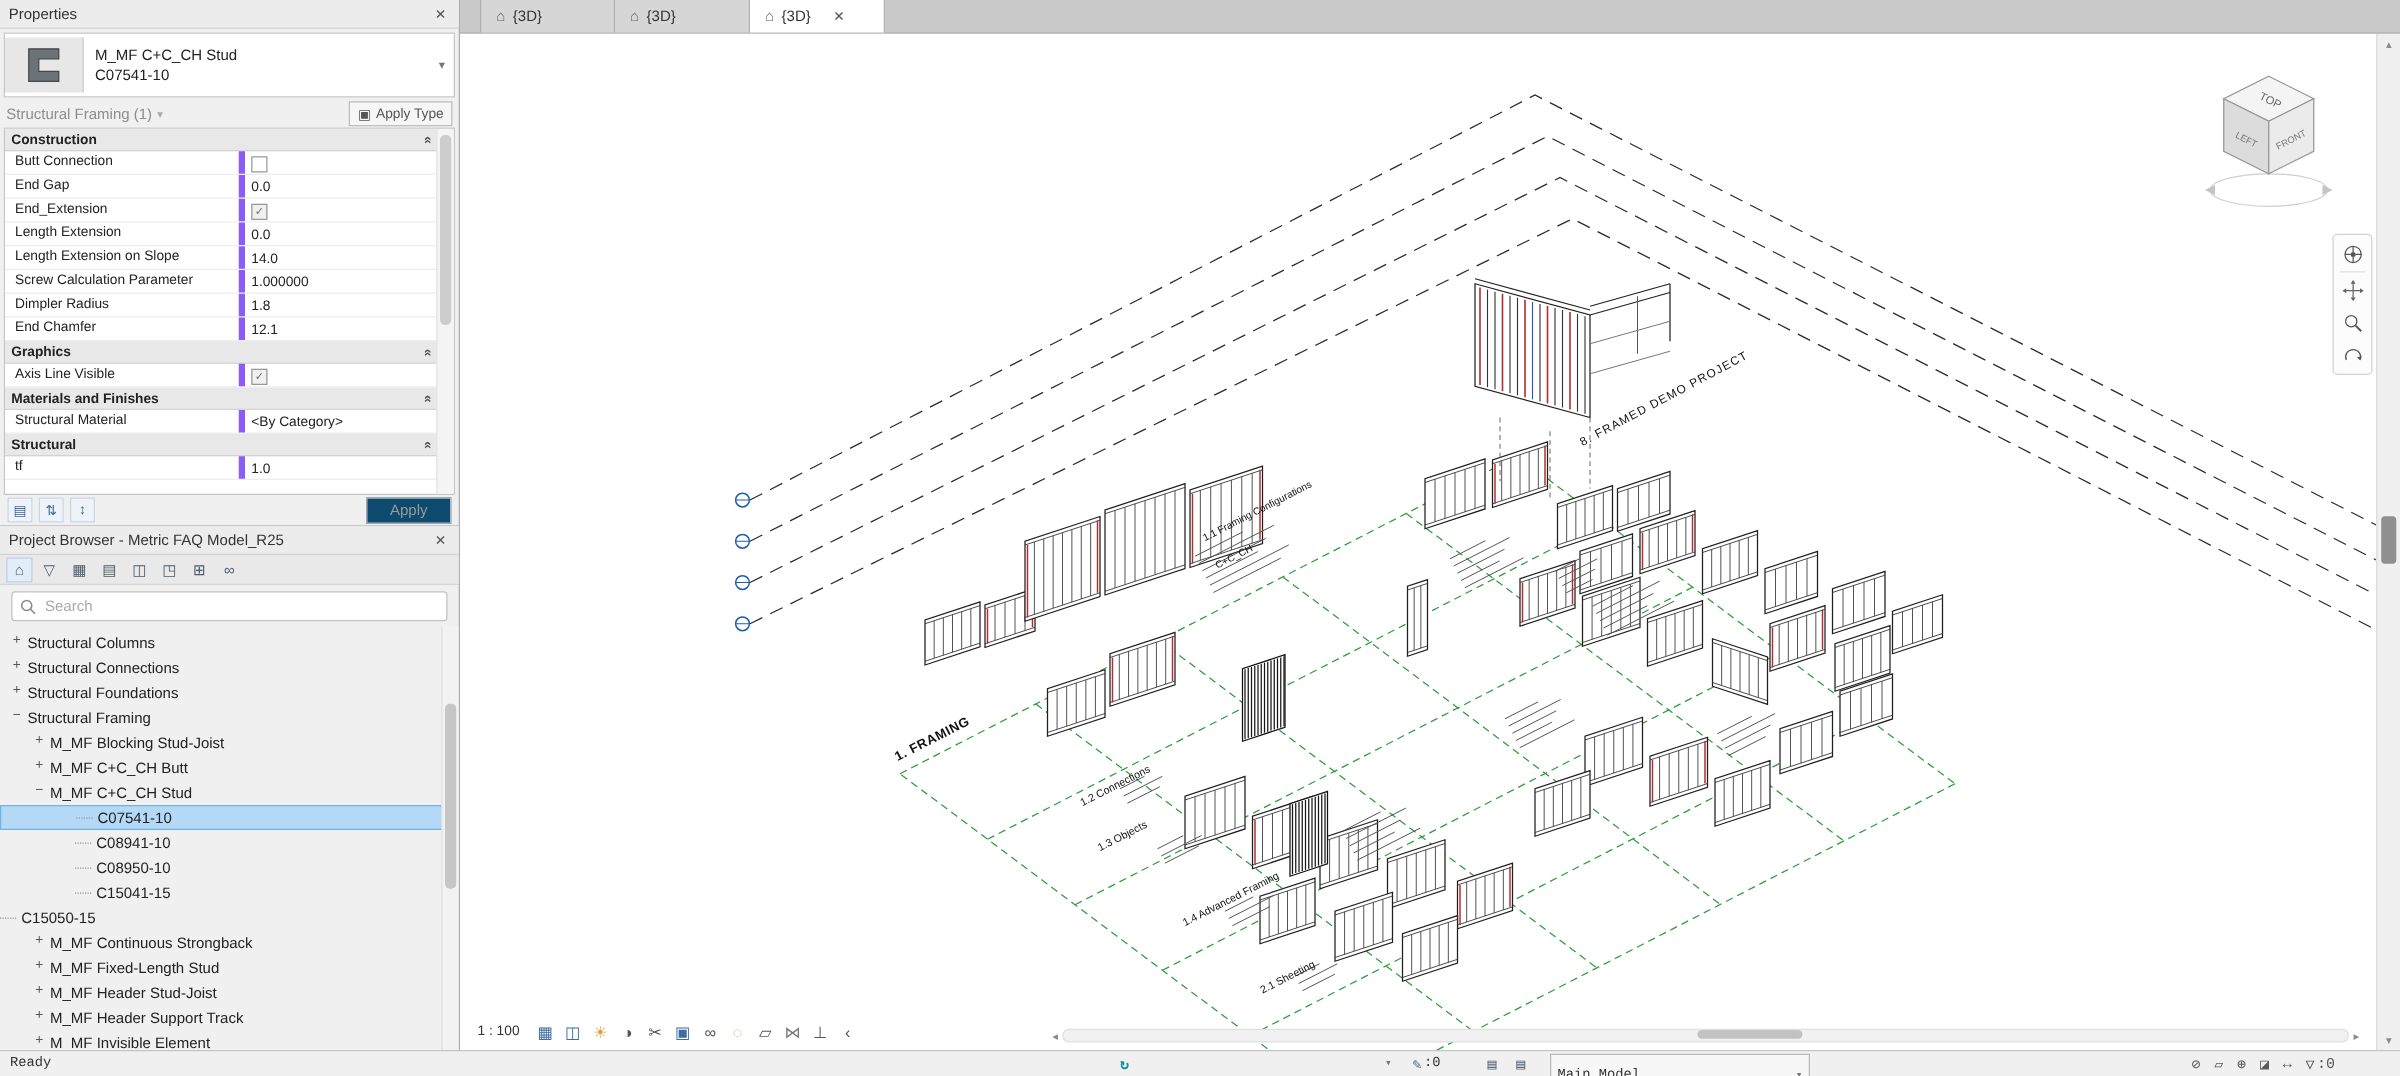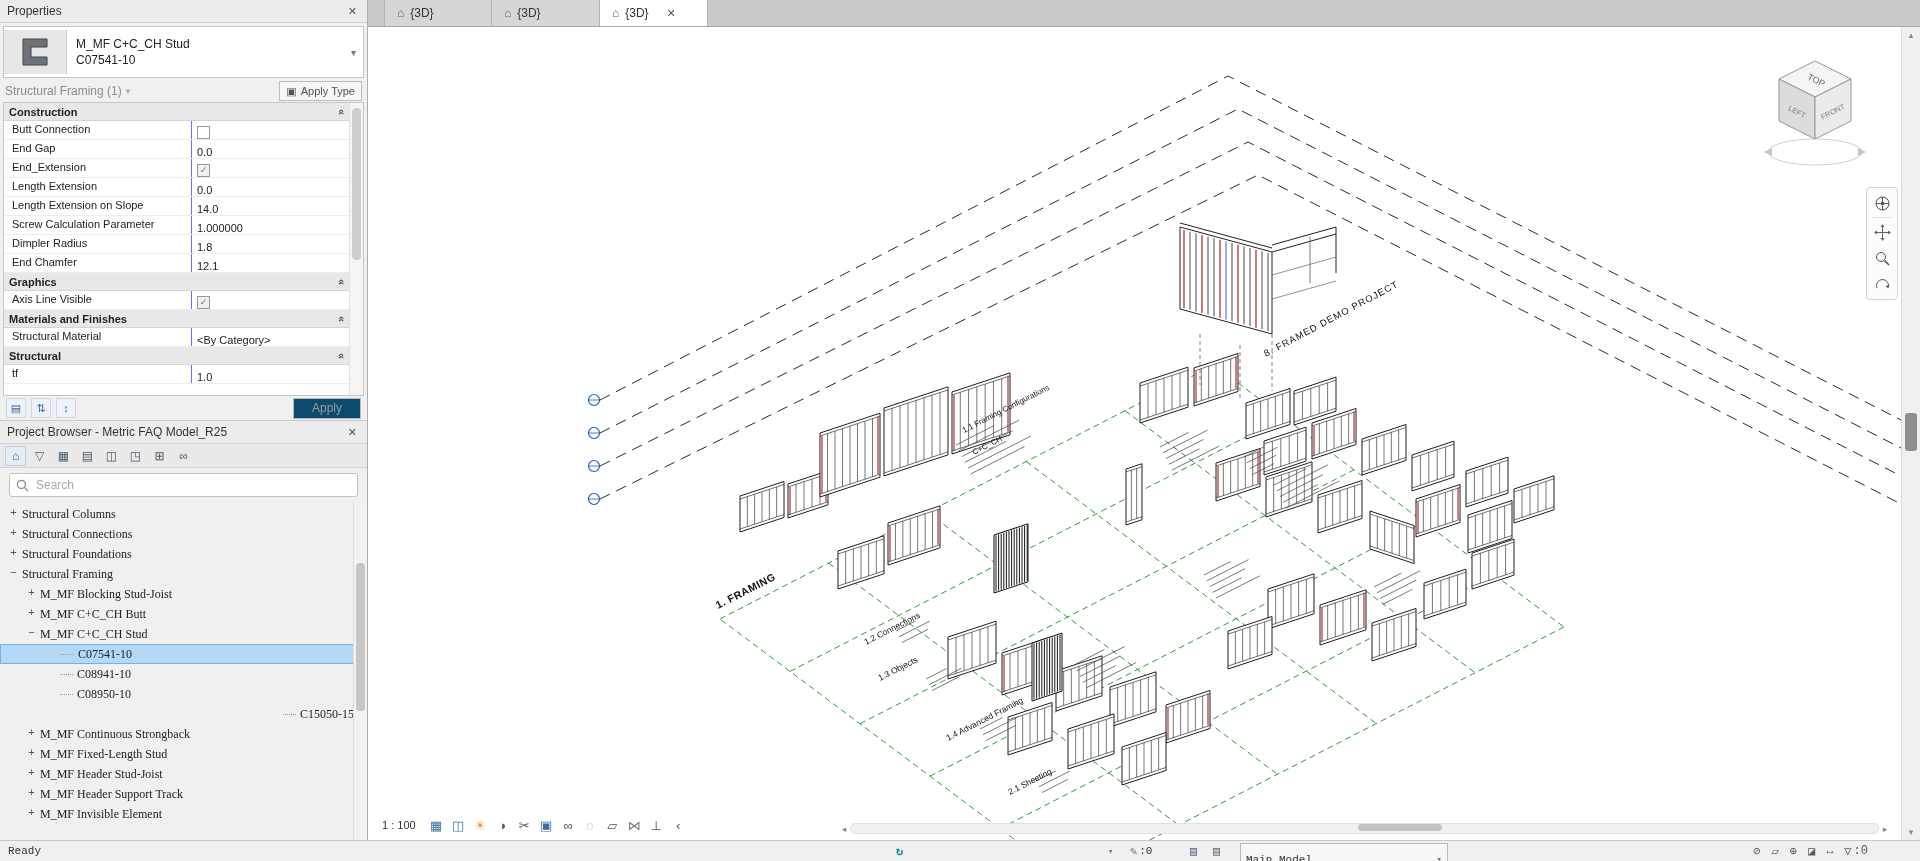--- a/index.html
+++ b/index.html
@@ -29,22 +29,22 @@
     font-size:11px;display:flex;align-items:center;gap:4px;padding:0 6px;}
 
   .prop-grid{flex:1 1 auto;background:#fff;border:1px solid #c6c6c6;margin:0 3px;position:relative;
     overflow:hidden;font-size:11px;}
   .grid-inner{position:absolute;inset:0;right:13px;}
   .phead{height:17px;background:#e8e8e8;border-bottom:1px solid #d4d4d4;display:flex;
     align-items:center;padding:0 5px;font-weight:bold;color:#222;}
   .sec-chev{margin-left:auto;color:#555;font-size:11px;display:inline-block;transform:rotate(90deg);}
   .prow{height:18px;display:flex;border-bottom:1px solid #ededed;align-items:stretch;gap:19px;}
   .pname{width:168px;padding:2px 4px 0 8px;color:#222;white-space:nowrap;overflow:hidden;box-sizing:border-box;}
-  .pval{flex:1;border-left:1px solid #8b5cf6;padding:2px 4px 0 5px;color:#222;white-space:nowrap;
-    overflow:hidden;display:flex;align-items:flex-end;}
+  .pval{flex:1;border-left:5px solid #8b5cf6;padding:2px 4px 0 5px;color:#222;white-space:nowrap;
+    overflow:hidden;display:flex;align-items:center;}
   .cbx{width:11px;height:11px;border:1px solid #999;background:#fff;display:inline-block;
     font-size:9px;line-height:10px;text-align:center;color:#6f6f6f;}
   .cbx.checked{background:#f0f0f0;}
   .gscroll{position:absolute;top:0;right:0;bottom:0;width:13px;background:#f4f4f4;border-left:1px solid #e2e2e2;}
   .gthumb{position:absolute;left:2px;right:2px;background:#cdcdcd;border-radius:4px;}
 
   .prop-footer{height:24px;display:flex;align-items:center;padding:0 6px;gap:5px;flex:0 0 auto;}
   .pficon{width:18px;height:18px;border:1px solid #cbd6e4;background:#eef3f9;color:#41689c;
     font-size:11px;display:flex;align-items:center;justify-content:center;}
   .apply-btn{margin-left:auto;width:66px;height:19px;border:1px solid #b9b9b9;background:#0c4a6e;
@@ -58,21 +58,21 @@
   .search-row{padding:5px 9px 4px 9px;flex:0 0 auto;}
   .search-box{height:22px;background:#fff;border:1px solid #c2c2c2;border-radius:3px;display:flex;
     align-items:center;padding:0 6px;gap:5px;}
   .search-box input{border:none;outline:none;flex:1;font-size:12px;color:#333;background:transparent;
     font-family:"Liberation Sans",sans-serif;}
   .search-box input::placeholder{color:#a9a9a9;}
   .tree{flex:1 1 auto;position:relative;overflow:hidden;font-size:12px;color:#222;}
   .tree-inner{position:absolute;inset:0;right:13px;padding-top:3px;}
   .trow{height:20px;display:flex;align-items:center;position:relative;box-sizing:border-box;}
   .trow .glyph{position:absolute;width:11px;text-align:center;color:#555;font-size:11px;top:2px;}
-  .trow .tlabel{white-space:nowrap;font-family:Liberation Serif, serif;}
+  .trow .tlabel{white-space:nowrap;}
   .trow.sel{background:#b3d9f7;border:1px solid #72b2e4;}
   .dots{display:inline-block;width:13px;border-bottom:1px dotted #9a9a9a;margin-right:4px;height:1px;}
   .tscroll{position:absolute;top:0;right:0;bottom:0;width:13px;background:#f2f2f2;border-left:1px solid #dedede;}
   .tthumb{position:absolute;left:2px;right:2px;background:#c6c6c6;border-radius:4px;}
 
   
   #tabbar{position:absolute;left:368px;top:0;right:0;height:27px;background:#c9c9c9;
     border-bottom:1px solid #a8a8a8;display:flex;align-items:stretch;box-sizing:border-box;}
   .tab{min-width:108px;display:flex;align-items:center;gap:6px;padding:0 12px;font-size:12px;
     color:#333;background:#d6d6d6;border-right:1px solid #b2b2b2;box-sizing:border-box;}
@@ -860,21 +860,25 @@
             <span class="tlabel">C07541-10</span>
           </div>
           <div class="trow" style="padding-left: 60px;">
             <span class="dots"></span>
             <span class="tlabel">C08941-10</span>
           </div>
           <div class="trow" style="padding-left: 60px;">
             <span class="dots"></span>
             <span class="tlabel">C08950-10</span>
           </div>
-          <div class="trow" style="padding-left: 60px; justify-content: flex-end;">
+          <div class="trow" style="padding-left: 60px;">
+            <span class="dots"></span>
+            <span class="tlabel">C15041-15</span>
+          </div>
+          <div class="trow" style="">
             <span class="dots"></span>
             <span class="tlabel">C15050-15</span>
           </div>
           <div class="trow" style="padding-left: 40px;">
             <span class="glyph" style="left: 26px;">+</span>
             <span class="tlabel">M_MF Continuous Strongback</span>
           </div>
           <div class="trow" style="padding-left: 40px;">
             <span class="glyph" style="left: 26px;">+</span>
             <span class="tlabel">M_MF Fixed-Length Stud</span>

